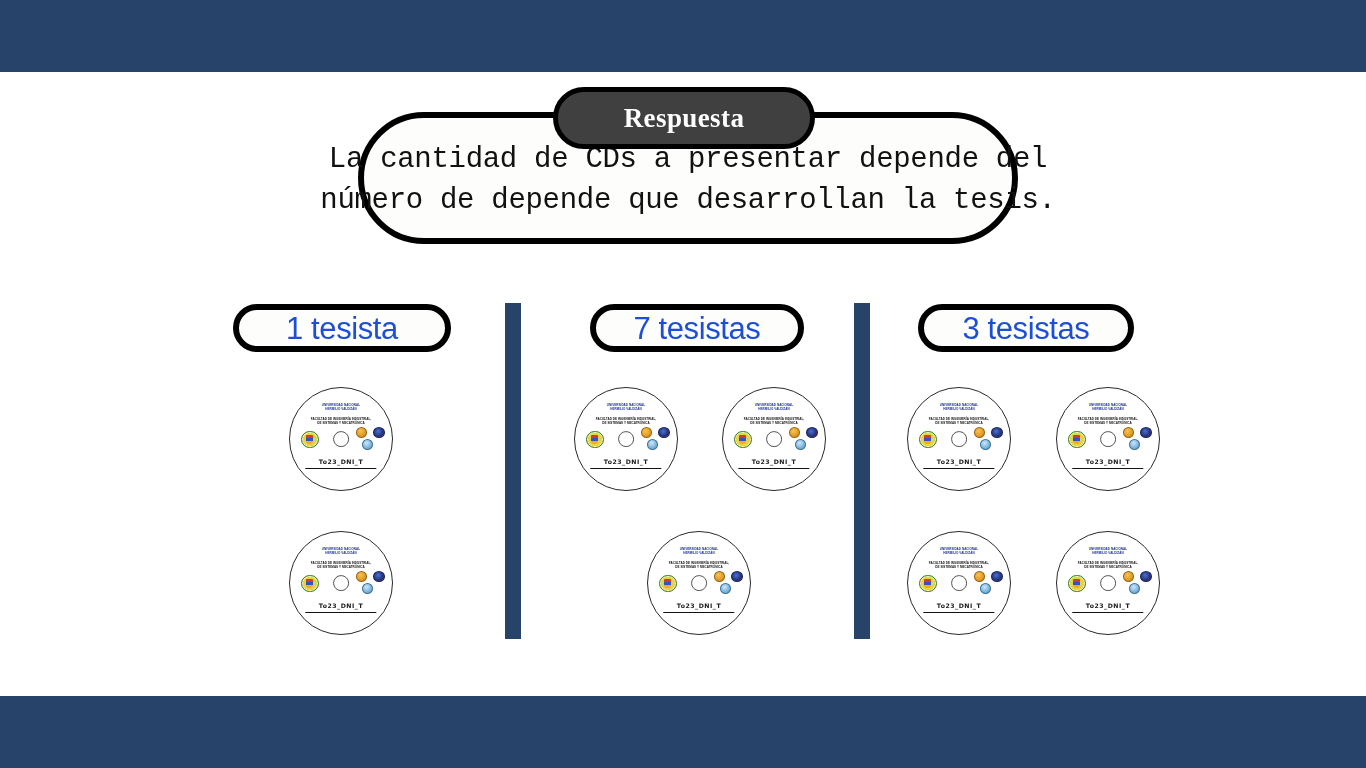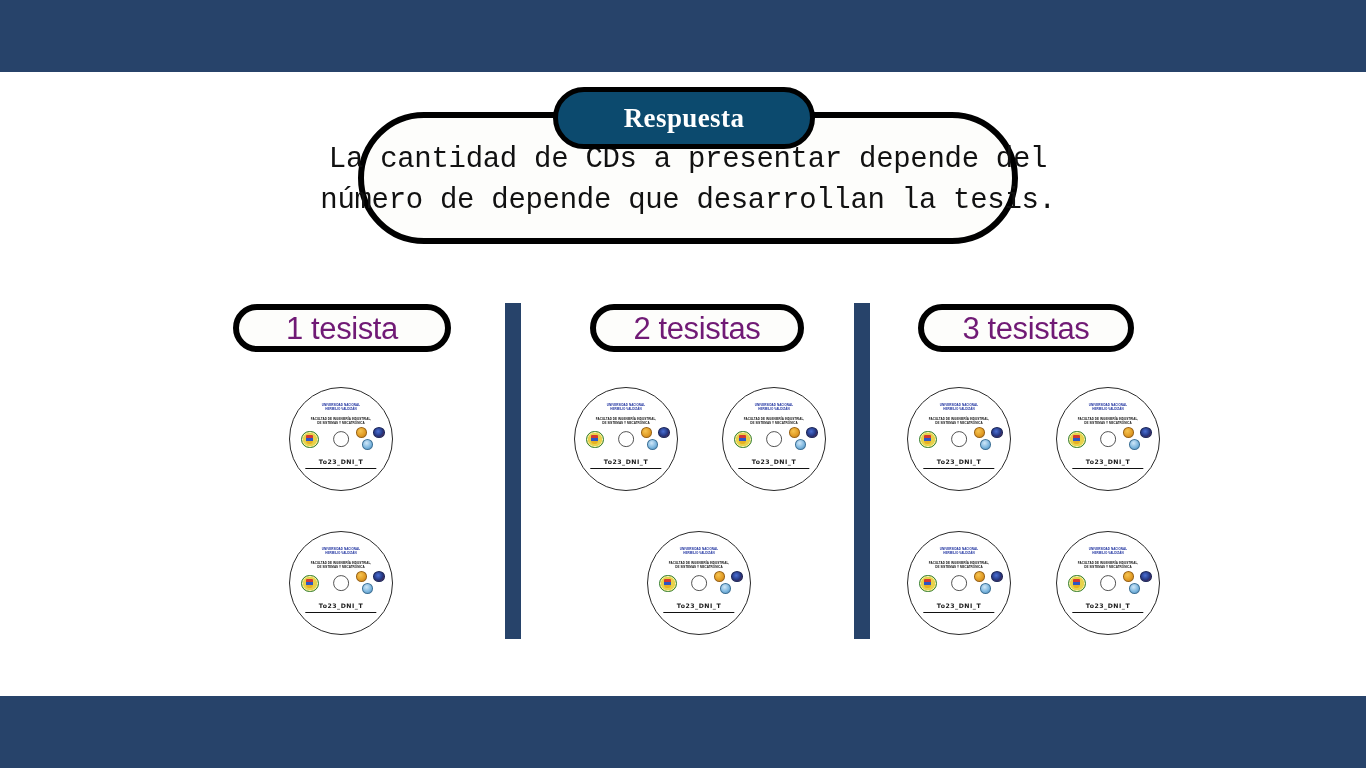--- a/index.html
+++ b/index.html
@@ -50,21 +50,21 @@
     letter-spacing:-0.3px;
     text-align:center;
     white-space:nowrap;
     font-family:Liberation Mono, monospace;
   }
 
   .answer-badge {
     position:absolute;
     left:195px; top:-25px;
     width:262px; height:62px;
-    background:#0c4a6e;
+    background:#404040;
     border:5px solid #000;
     border-radius:32px;
     display:flex; align-items:center; justify-content:center;
     z-index:5;
   }
   .answer-badge span {
     color:#ffffff;
     font-family:"Liberation Serif", serif;
     font-weight:bold;
     font-size:27px;
@@ -76,21 +76,21 @@
     position:absolute;
     height:48px;
     background:#fdfdfb;
     border:6px solid #000;
     border-radius:26px;
     display:flex; align-items:center; justify-content:center;
     padding:0 26px;
   }
   .col-pill span {
     font-size:31px;
-    color:#701a75;
+    color:#1d4ed8;
     letter-spacing:-0.4px;
     line-height:1;
     white-space:nowrap;
   }
   .pill-1 { left:233px; top:304px; width:218px; }
   .pill-2 { left:590px; top:304px; width:214px; }
   .pill-3 { left:918px; top:304px; width:216px; }
 
   
   .divider {
@@ -254,21 +254,21 @@
     </div>
     <div class="answer-badge">
       <span>Respuesta</span>
     </div>
   </div>
 
   <div class="col-pill pill-1">
     <span>1 tesista</span>
   </div>
   <div class="col-pill pill-2">
-    <span>2 tesistas</span>
+    <span>7 tesistas</span>
   </div>
   <div class="col-pill pill-3">
     <span>3 tesistas</span>
   </div>
 
   <div class="divider div-1"></div>
   <div class="divider div-2"></div>
 
   <div class="cd c1a">
     <div class="cd-inner">

